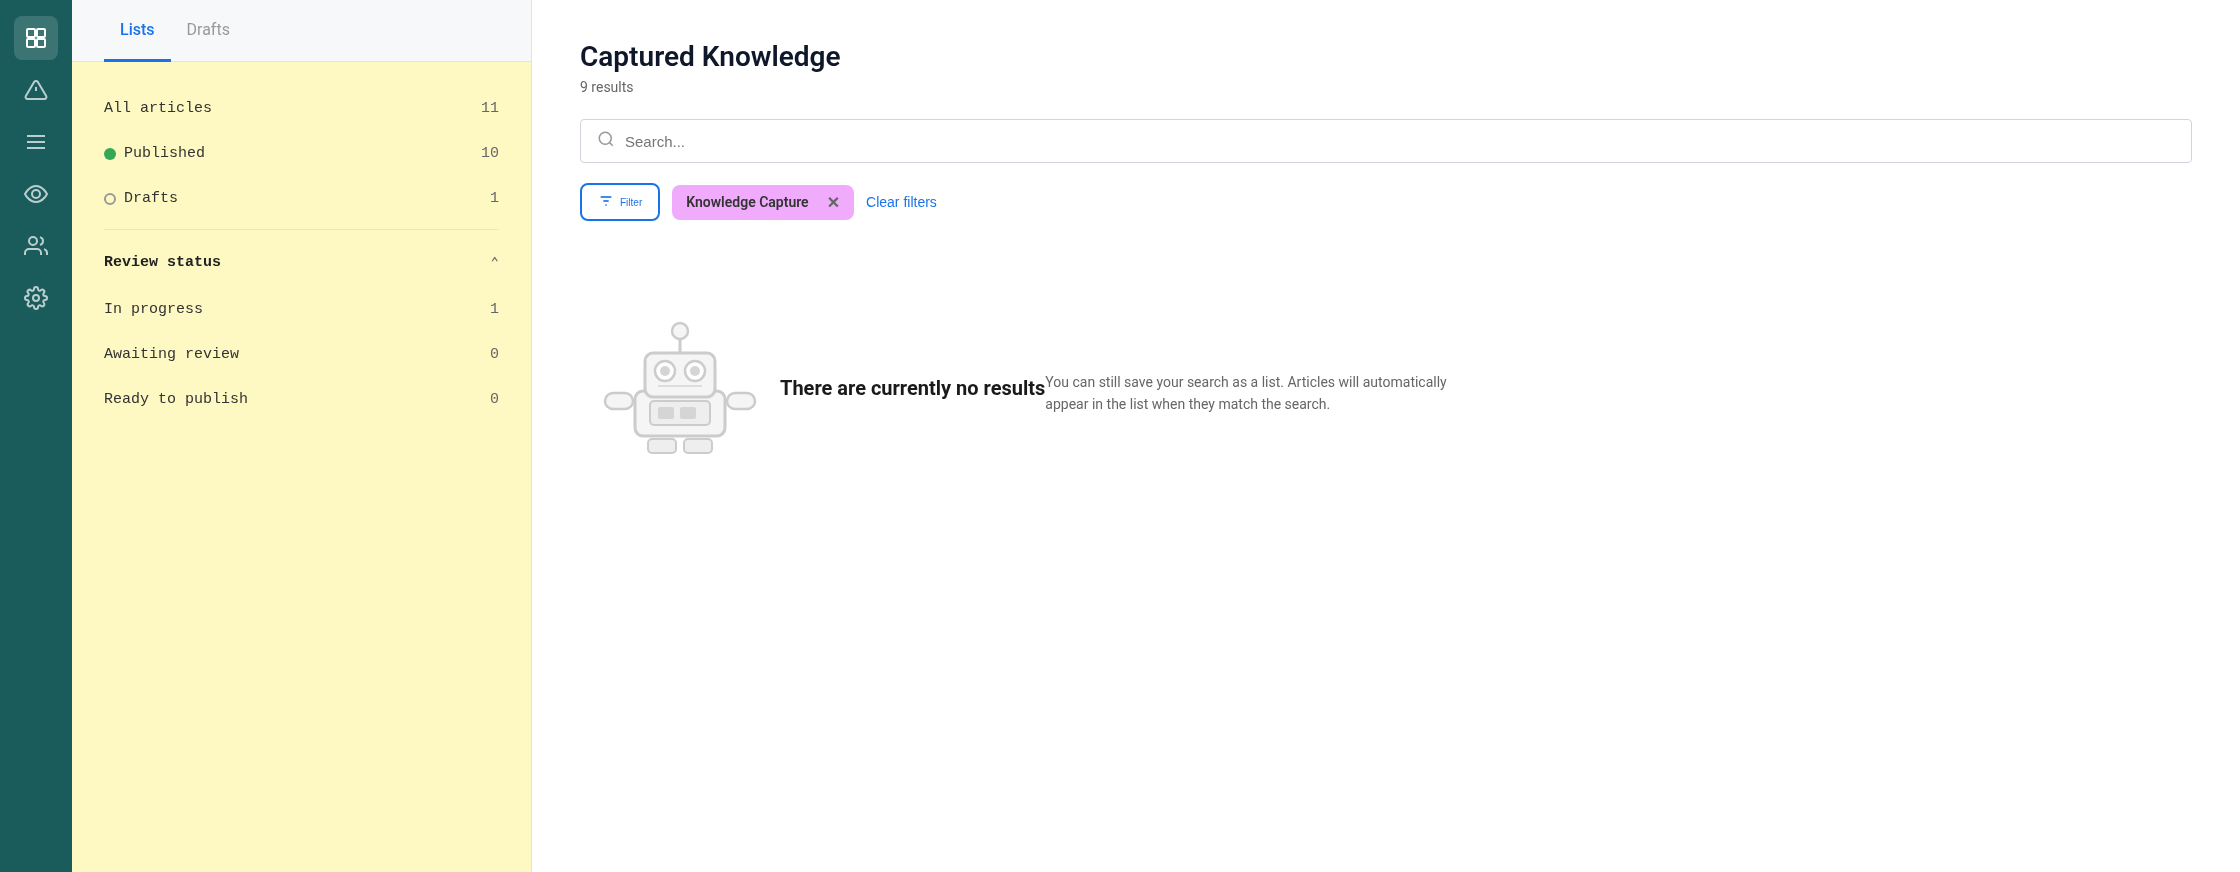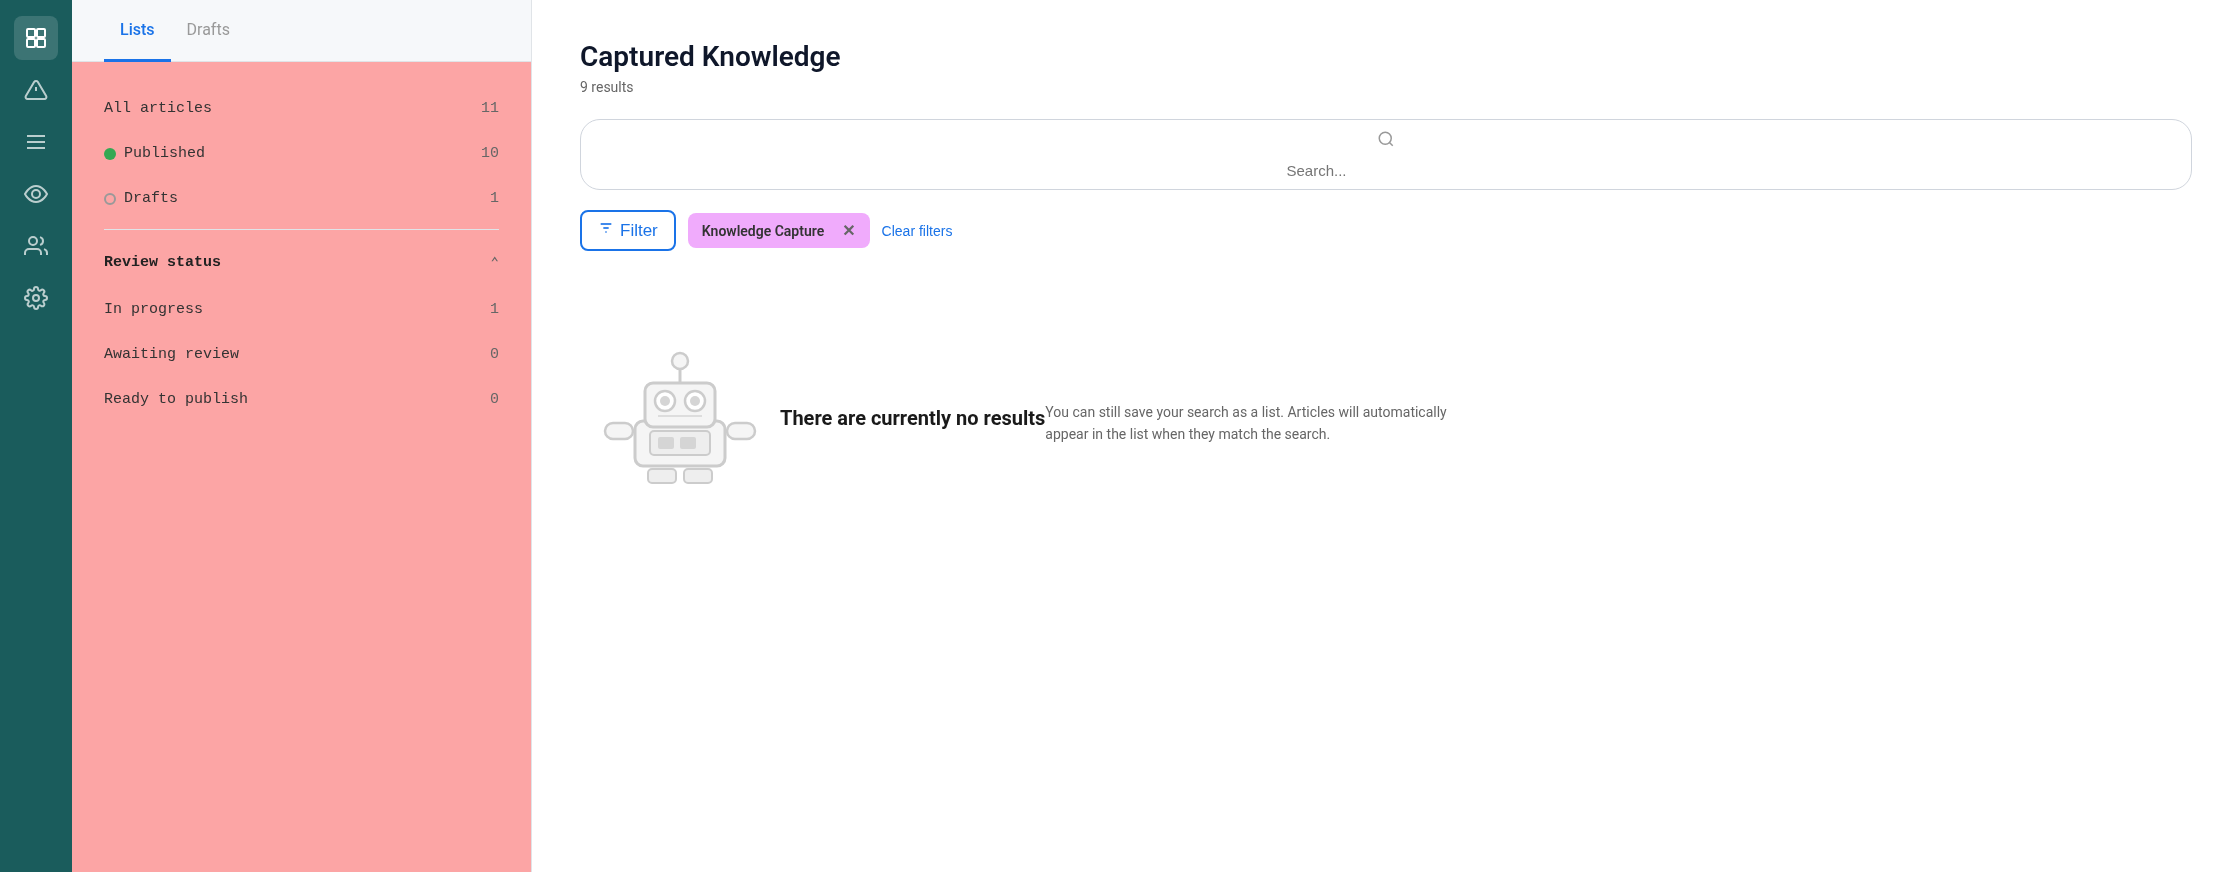--- a/index.html
+++ b/index.html
@@ -28,21 +28,21 @@
       font-size: 20px;
     }
     .nav-icon.active {
       background: rgba(255,255,255,0.15);
       color: #fff;
     }
 
     
     .left-panel {
       width: 460px;
-      background: #fca5a5;
+      background: #fef9c3;
       border-right: 1px solid #e0e4e8;
       display: flex;
       flex-direction: column;
       flex-shrink: 0;
     }
 
     .tabs-header {
       display: flex;
       border-bottom: 1px solid #e0e4e8;
       background: #f6f8fa;
@@ -131,26 +131,25 @@
     .results-count {
       font-size: 14px;
       color: #666;
       margin-bottom: 24px;
     }
 
     .search-bar {
       display: flex;
       align-items: center;
       border: 1px solid #d0d5dd;
-      border-radius: 20px;
+      border-radius: 4px;
       padding: 10px 16px;
       margin-bottom: 20px;
       background: #fff;
       gap: 10px;
-      flex-direction: column;
     }
     .search-bar input {
       border: none;
       outline: none;
       font-size: 15px;
       flex: 1;
       color: #333;
       background: transparent;
     }
     .search-icon { color: #999; font-size: 16px; }
@@ -162,21 +161,21 @@
       margin-bottom: 40px;
     }
 
     .filter-button {
       display: flex;
       align-items: center;
       gap: 6px;
       border: 2px solid #1a73e8;
       border-radius: 8px;
       padding: 8px 16px;
-      font-size: 17px;
+      font-size: 10px;
       font-weight: 500;
       color: #1a73e8;
       cursor: pointer;
       background: #fff;
     }
 
     .filter-tag {
       display: flex;
       align-items: center;
       gap: 18px;

